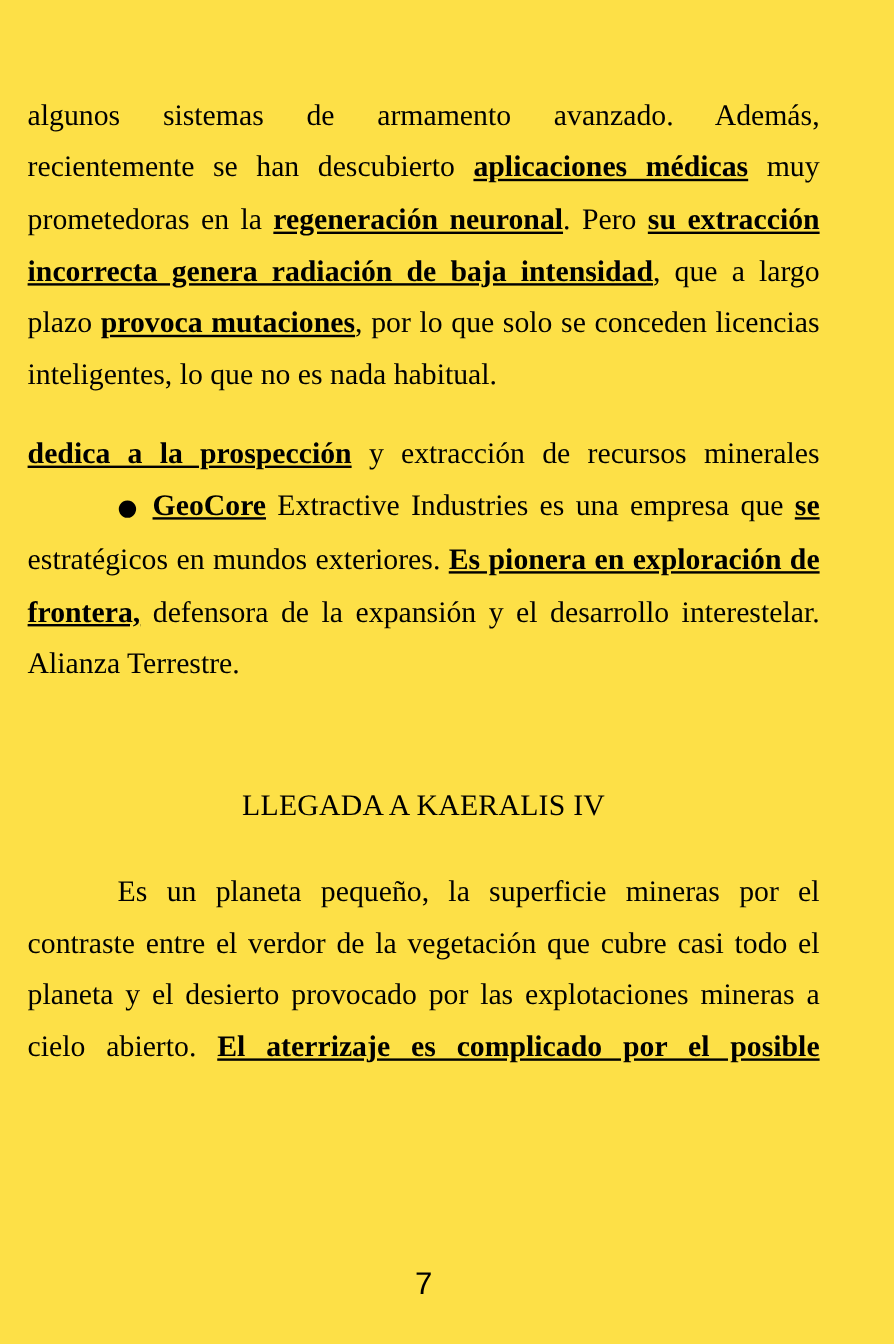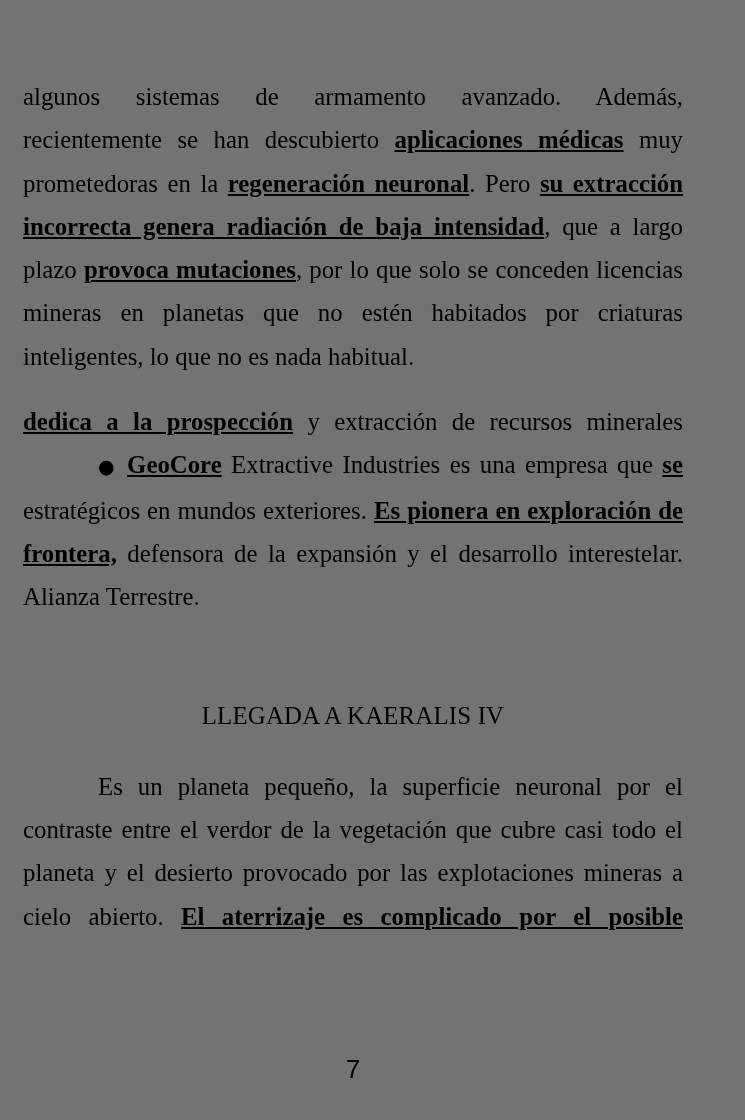--- a/index.html
+++ b/index.html
@@ -4,21 +4,21 @@
 <style>
   html, body {
     margin: 0;
     padding: 0;
     background: #e8e8e8;
   }
   .page {
     position: relative;
     width: 745px;
     height: 1120px;
-    background: #737373;
+    background: #fde047;
     color: #000000;
     font-family: "Liberation Serif", "DejaVu Serif", serif;
     font-size: 24.8px;
     overflow: hidden;
   }
   .content {
     position: absolute;
     left: 23px;
     top: 75px;
     width: 660px;
@@ -62,32 +62,31 @@
 <body>
 
 <div class="page">
   <div class="content">
       <div class="block paragraph">
         <div class="line justify"><span class="">algunos sistemas de armamento avanzado. Además,</span></div>
         <div class="line justify"><span class="">recientemente se han descubierto </span><span class="bold ">aplicaciones médicas</span><span class=""> muy</span></div>
         <div class="line justify"><span class="">prometedoras en la </span><span class="bold ">regeneración neuronal</span><span class="">. Pero </span><span class="bold ">su extracción</span></div>
         <div class="line justify"><span class="bold ">incorrecta genera radiación de baja intensidad</span><span class="">, que a largo</span></div>
         <div class="line justify"><span class="">plazo </span><span class="bold ">provoca mutaciones</span><span class="">, por lo que solo se conceden licencias</span></div>
-        <div class="line justify"><span class="">mineras en planetas que no estén habitados por criaturas</span></div>
         <div class="line"><span class="">inteligentes, lo que no es nada habitual.</span></div>
       </div>
       <div class="block paragraph">
         <div class="line justify"><span class="bold ">dedica a la prospección</span><span class=""> y extracción de recursos minerales</span></div>
         <div class="line justify indent"><span class="bullet">● </span><span class="bold ">GeoCore</span><span class=""> Extractive Industries es una empresa que </span><span class="bold ">se</span></div>
         <div class="line justify"><span class="">estratégicos en mundos exteriores. </span><span class="bold ">Es pionera en exploración de</span></div>
         <div class="line justify"><span class="bold ">frontera,</span><span class=""> defensora de la expansión y el desarrollo interestelar.</span></div>
         <div class="line"><span class="">Alianza Terrestre.</span></div>
       </div>
       <div class="block heading">LLEGADA A KAERALIS IV</div>
       <div class="block paragraph">
-        <div class="line justify indent"><span class="">Es un planeta pequeño, la superficie neuronal por el</span></div>
+        <div class="line justify indent"><span class="">Es un planeta pequeño, la superficie mineras por el</span></div>
         <div class="line justify"><span class="">contraste entre el verdor de la vegetación que cubre casi todo el</span></div>
         <div class="line justify"><span class="">planeta y el desierto provocado por las explotaciones mineras a</span></div>
         <div class="line justify"><span class="">cielo abierto. </span><span class="bold ">El aterrizaje es complicado por el posible</span></div>
       </div>
     </div>
   <div class="page-number">7</div>
 </div>
 
 </body></html>

